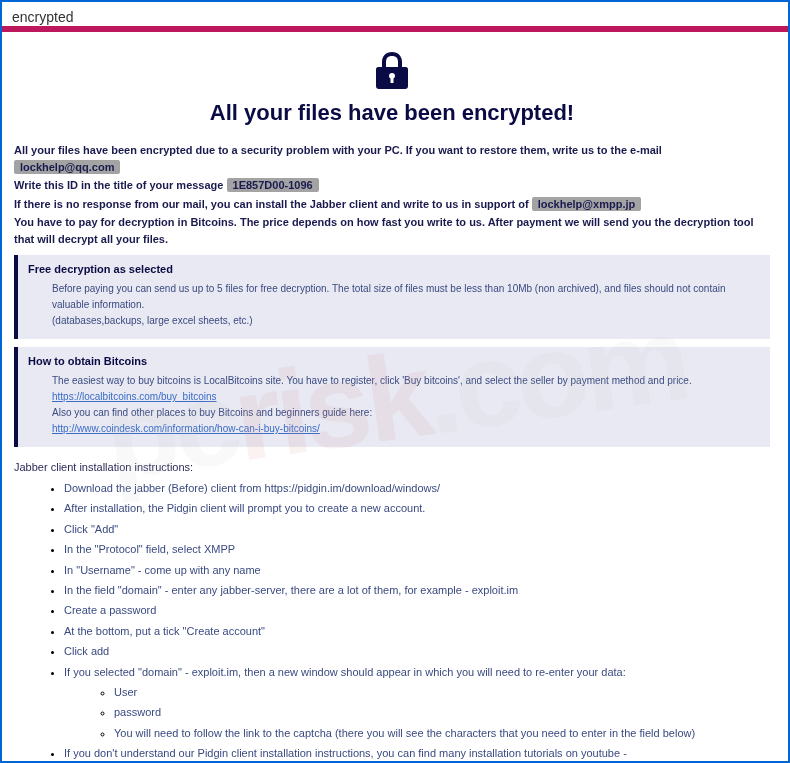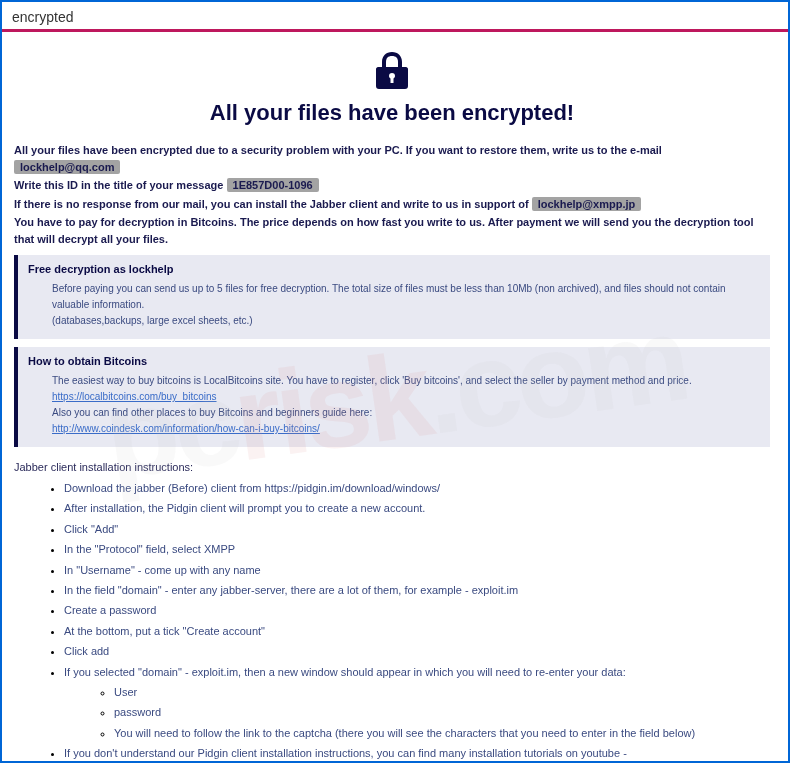--- a/index.html
+++ b/index.html
@@ -13,21 +13,21 @@
   width: 790px;
   height: 763px;
   border: 2px solid #0066d6;
   background: #fff;
   position: relative;
 }
 .titlebar {
   height: 30px;
   line-height: 30px;
   padding: 0 10px;
-  border-bottom: 3px solid #be185d;
+  border-bottom: 6px solid #be185d;
   font-size: 14px;
   color: #333;
   background: #fff;
 }
 .content-wrap {
   position: absolute;
   top: 32px; left: 2px; right: 2px; bottom: 2px;
   overflow-y: scroll;
   padding: 10px 16px 10px 10px;
 }
@@ -112,21 +112,21 @@
         <span class="highlight">1E857D00-1096</span>
       </p>
       <p>
         <span>If there is no response from our mail, you can install the Jabber client and write to us in support of </span>
         <span class="highlight">lockhelp@xmpp.jp</span>
       </p>
       <p class="payline">You have to pay for decryption in Bitcoins. The price depends on how fast you write to us. After payment we will send you the decryption tool that will decrypt all your files.</p>
     </div>
 
     <div class="panel">
-      <h3>Free decryption as lockhelp</h3>
+      <h3>Free decryption as selected</h3>
       <div class="panel-body">
         <div>Before paying you can send us up to 5 files for free decryption. The total size of files must be less than 10Mb (non archived), and files should not contain valuable information.</div>
         <div>(databases,backups, large excel sheets, etc.)</div>
       </div>
     </div>
 
     <div class="panel">
       <h3>How to obtain Bitcoins</h3>
       <div class="panel-body">
         <div>The easiest way to buy bitcoins is LocalBitcoins site. You have to register, click 'Buy bitcoins', and select the seller by payment method and price.</div>

